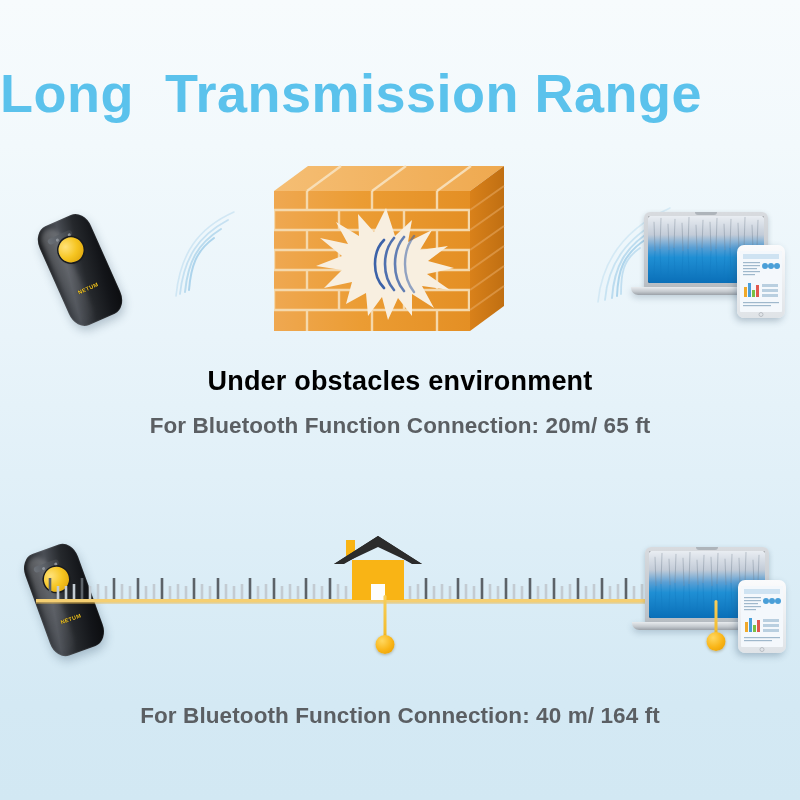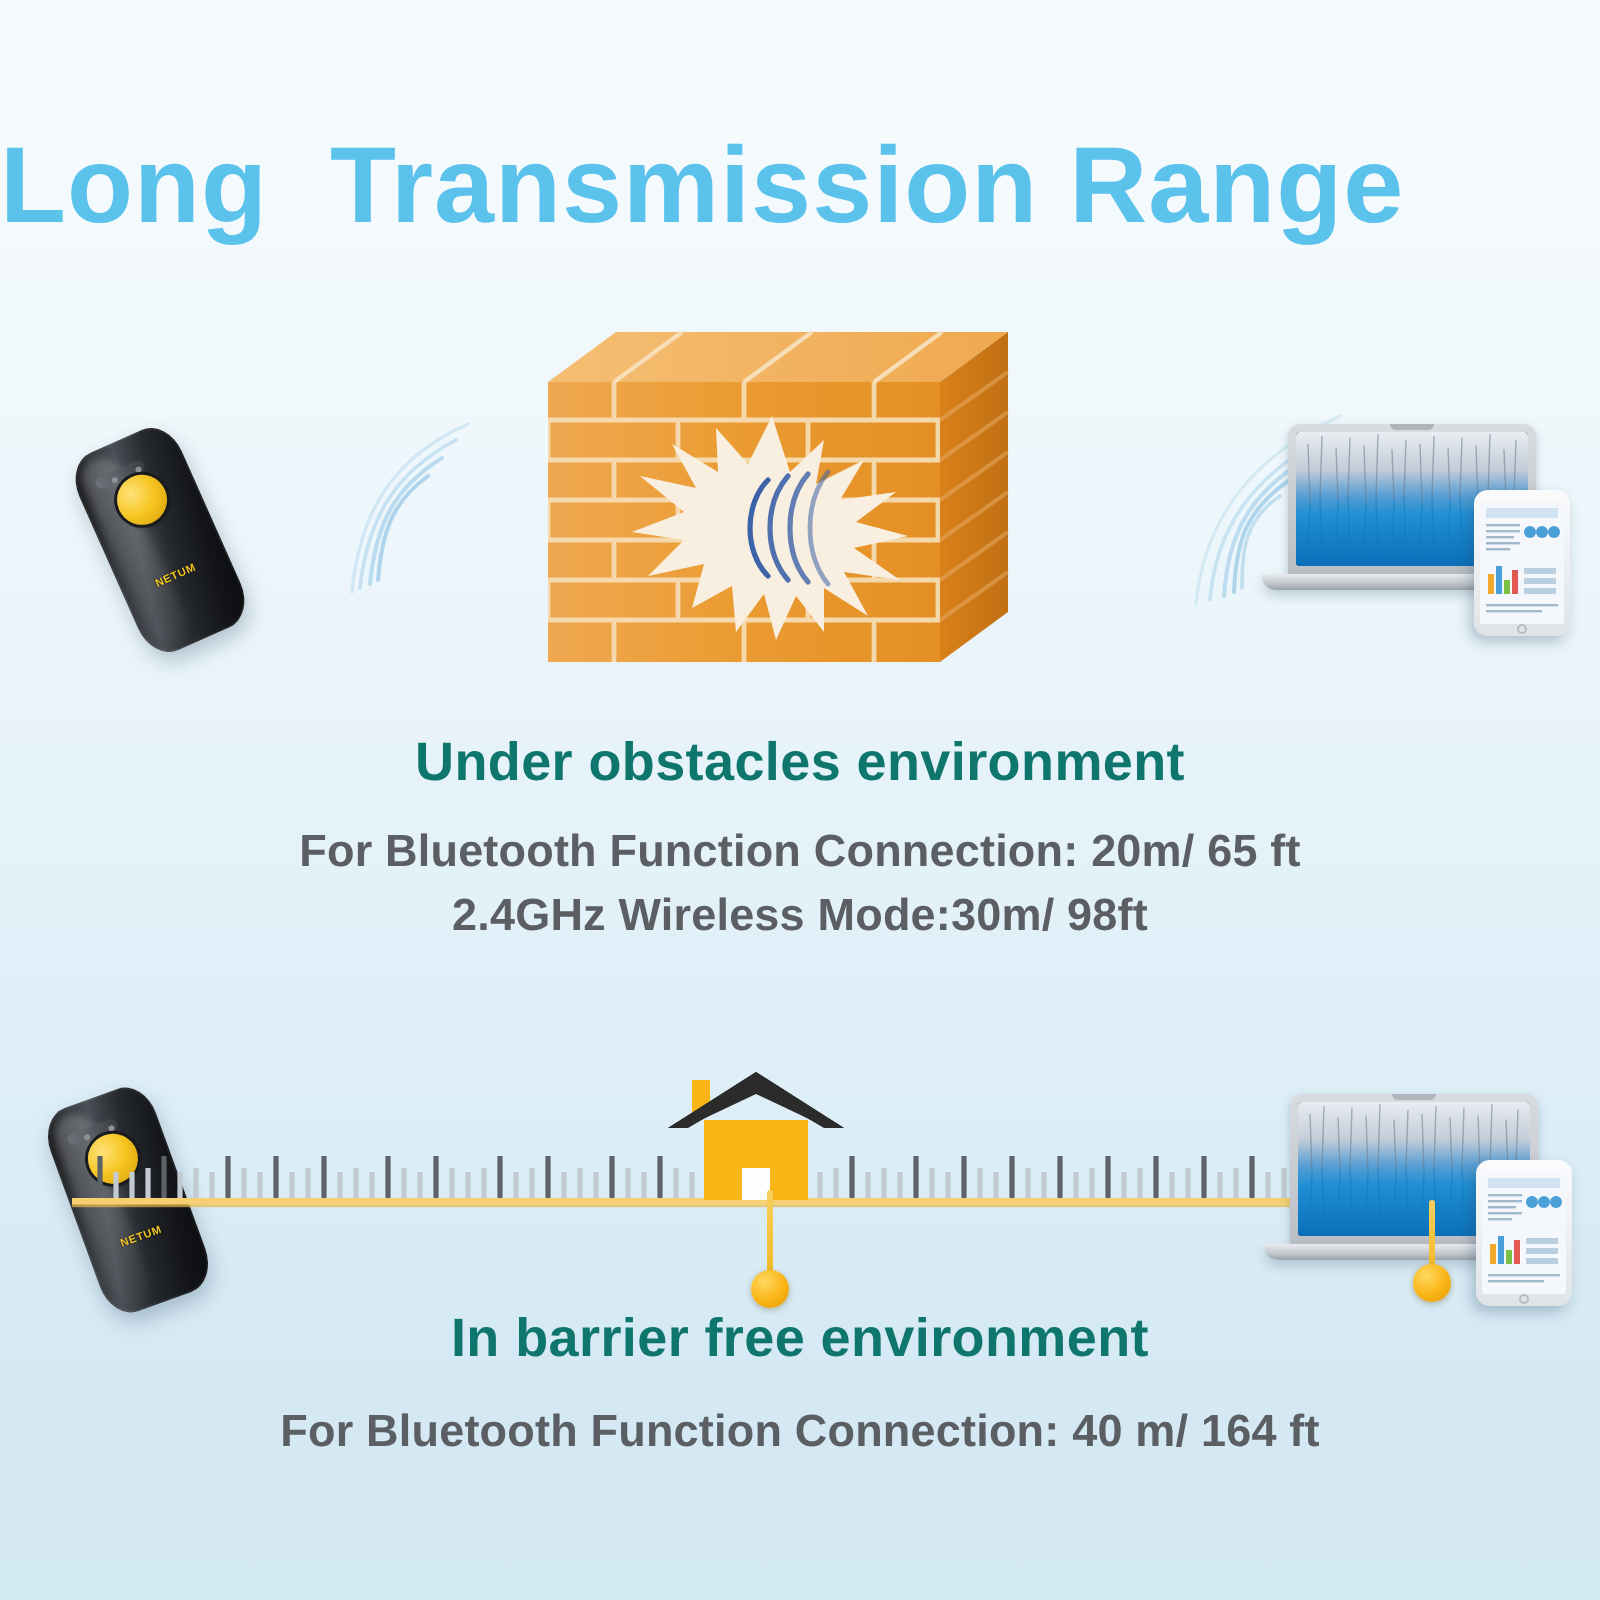--- a/index.html
+++ b/index.html
@@ -14,21 +14,21 @@
   
   #title{
     position:absolute; left:0; top:66px; width:692px; text-align:center;
     font-size:54px; font-weight:bold; letter-spacing:0.5px;
     color:#5bc2ec; white-space:pre; line-height:1;
   }
 
   
   .sect-head{
     position:absolute; width:800px; left:0; text-align:center;
-    font-size:27px; font-weight:bold; color:#0f766e; letter-spacing:0.2px;
+    font-size:27px; font-weight:bold; color:#000000; letter-spacing:0.2px;
   }
   .sect-body{
     position:absolute; width:800px; left:0; text-align:center;
     font-size:22.5px; font-weight:bold; color:#5b5f63; line-height:1.42;
     letter-spacing:0.1px;
   }
   #head1{ top:366px; }
   #body1{ top:410px; }
   #head2{ top:654px; }
   #body2{ top:700px; }
@@ -361,23 +361,20 @@
         </svg>
       </div>
       <div class="home"></div>
     </div>
   </div>
 
   <div class="sect-head" id="head1">Under obstacles environment</div>
   <div class="sect-body" id="body1">
     <div>
       <span>For Bluetooth Function Connection: </span><span>20m/ 65 ft</span>
-    </div>
-    <div>
-      <span>2.4GHz Wireless Mode:</span><span>30m/ 98ft</span>
     </div>
   </div>
 
   <div class="scanner" id="scanner-bottom">
     <div class="body">
       <div class="gloss"></div>
       <div class="cap"></div>
       <div class="led l"></div>
       <div class="led r"></div>
       <div class="btn"></div>
@@ -589,20 +586,19 @@
       </div>
       <div class="home"></div>
     </div>
   </div>
 
   <div class="marker" id="marker-device">
     <div class="stem"></div>
     <div class="dot"></div>
   </div>
 
-  <div class="sect-head" id="head2">In barrier free environment</div>
   <div class="sect-body" id="body2">
     <div>
       <span>For Bluetooth Function Connection: </span><span>40 m/ 164 ft</span>
     </div>
   </div>
 
 </div>
 
 </body></html>

